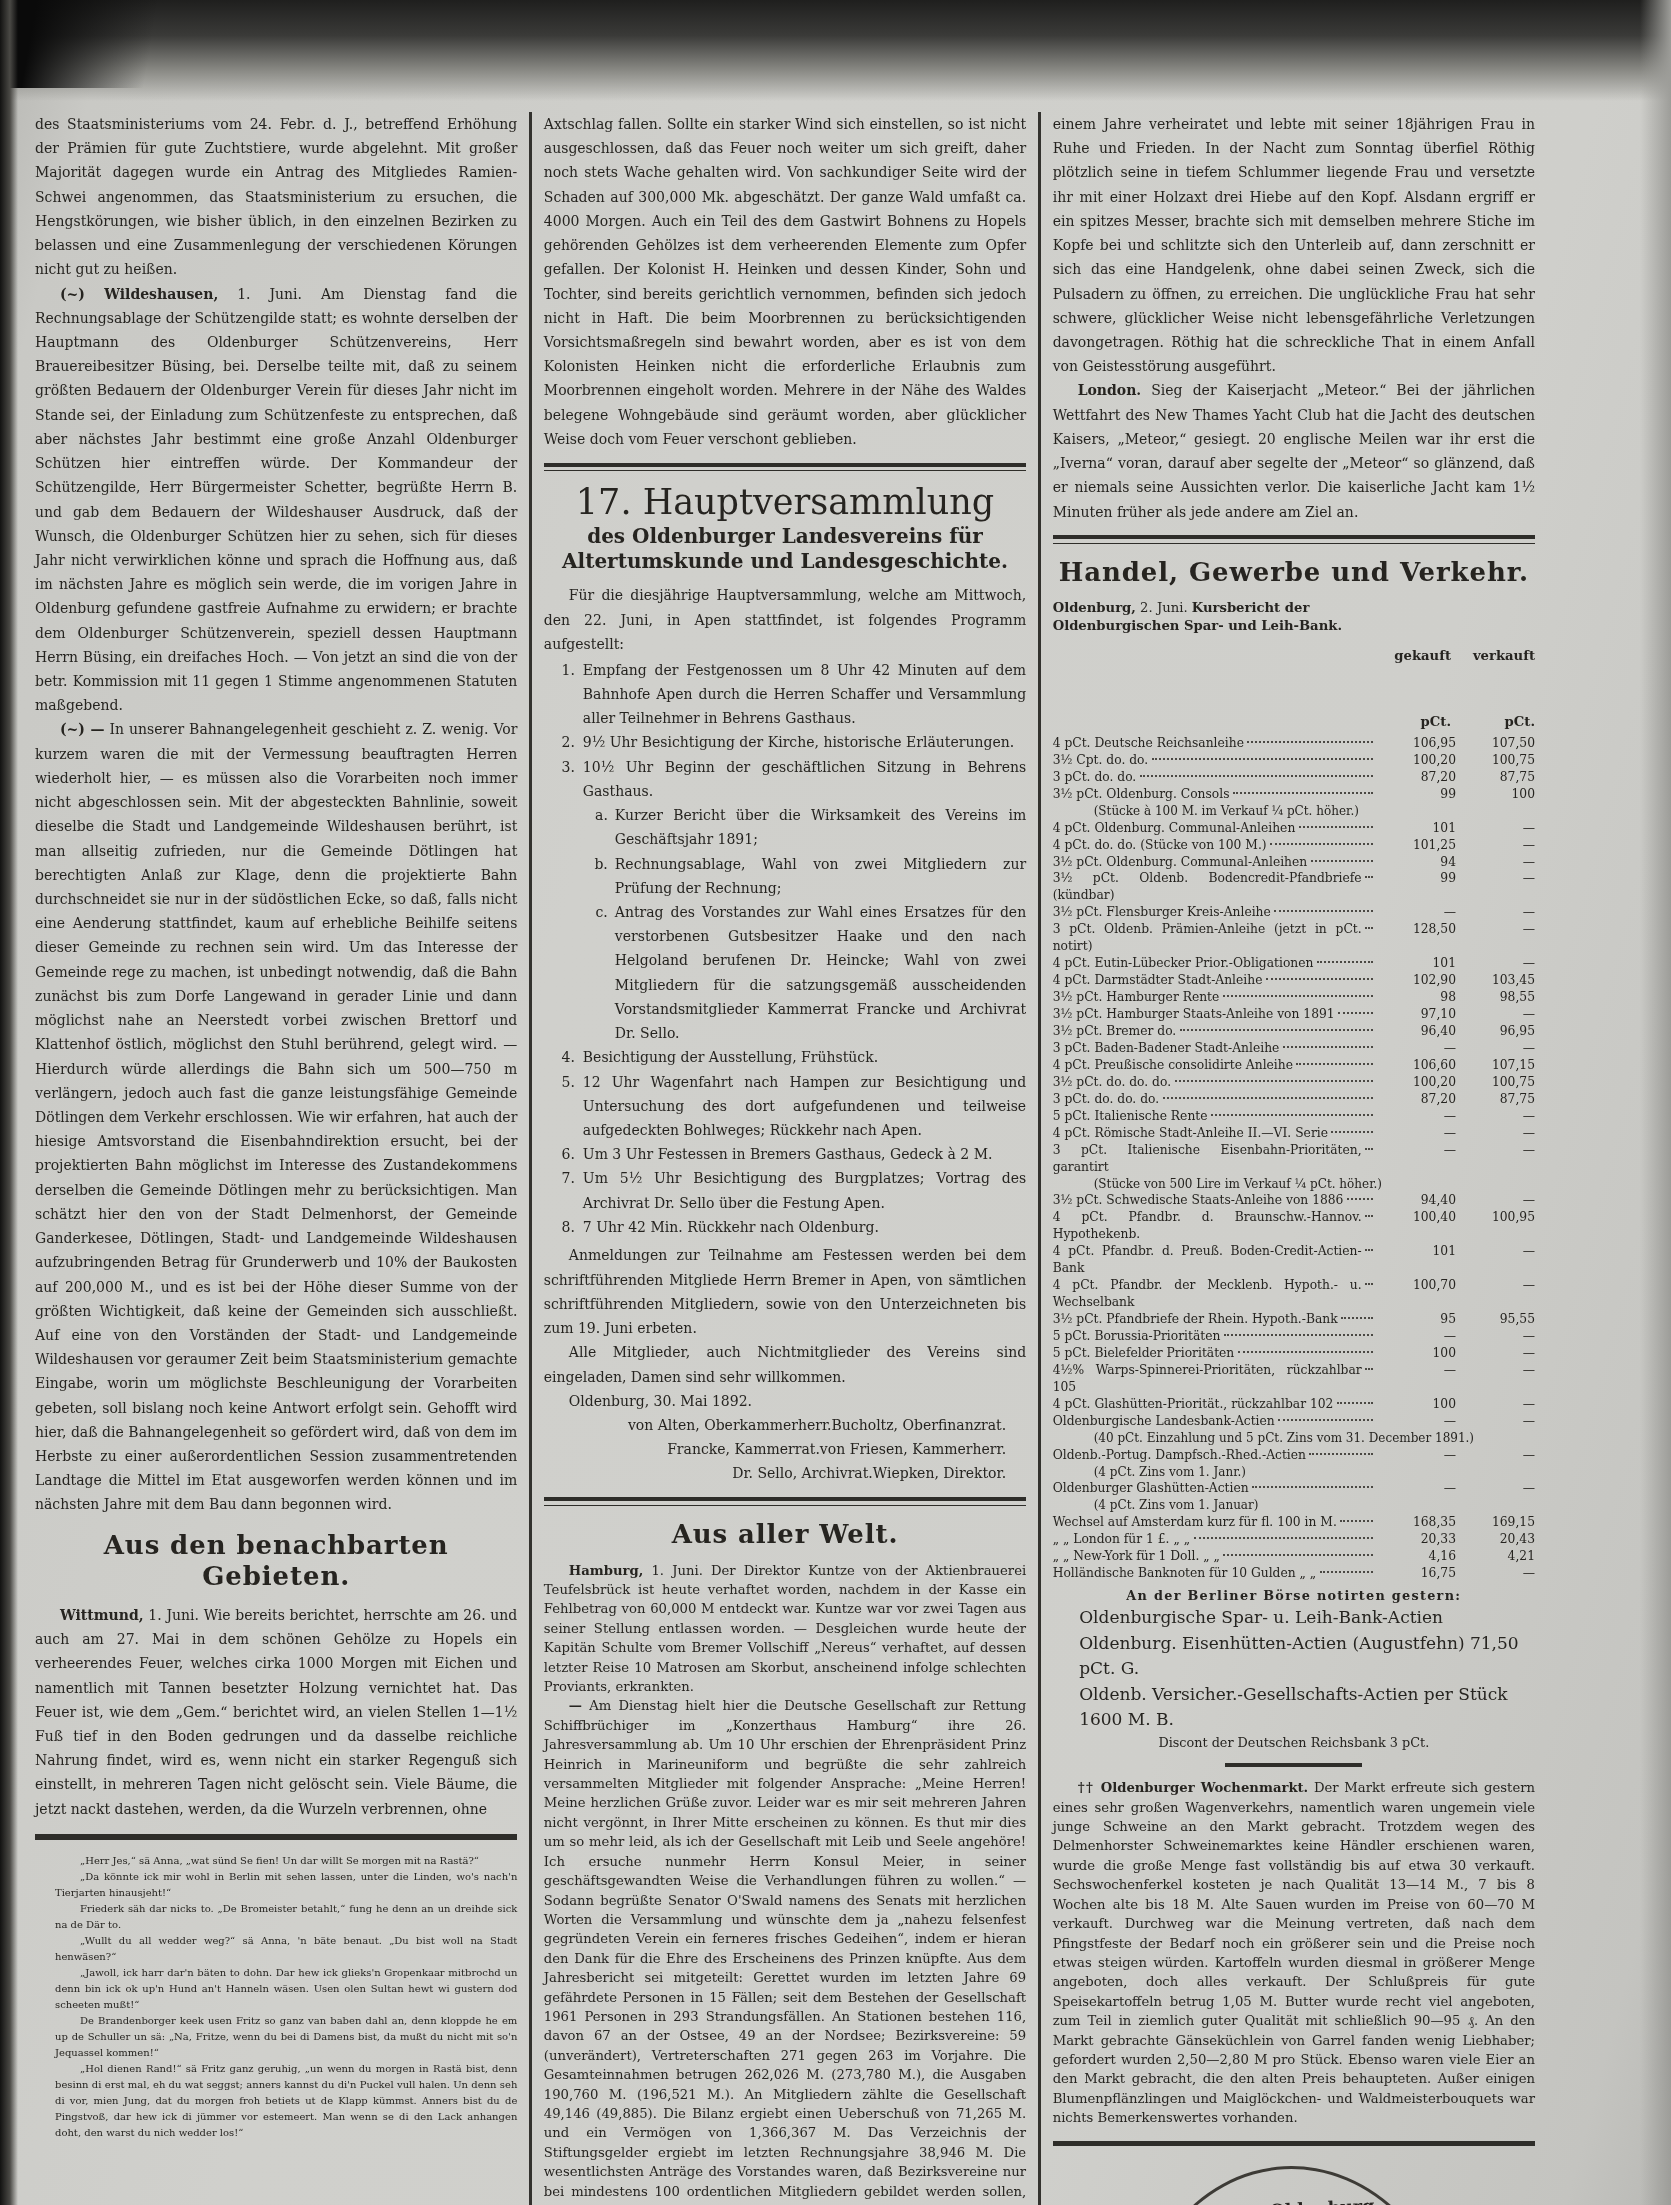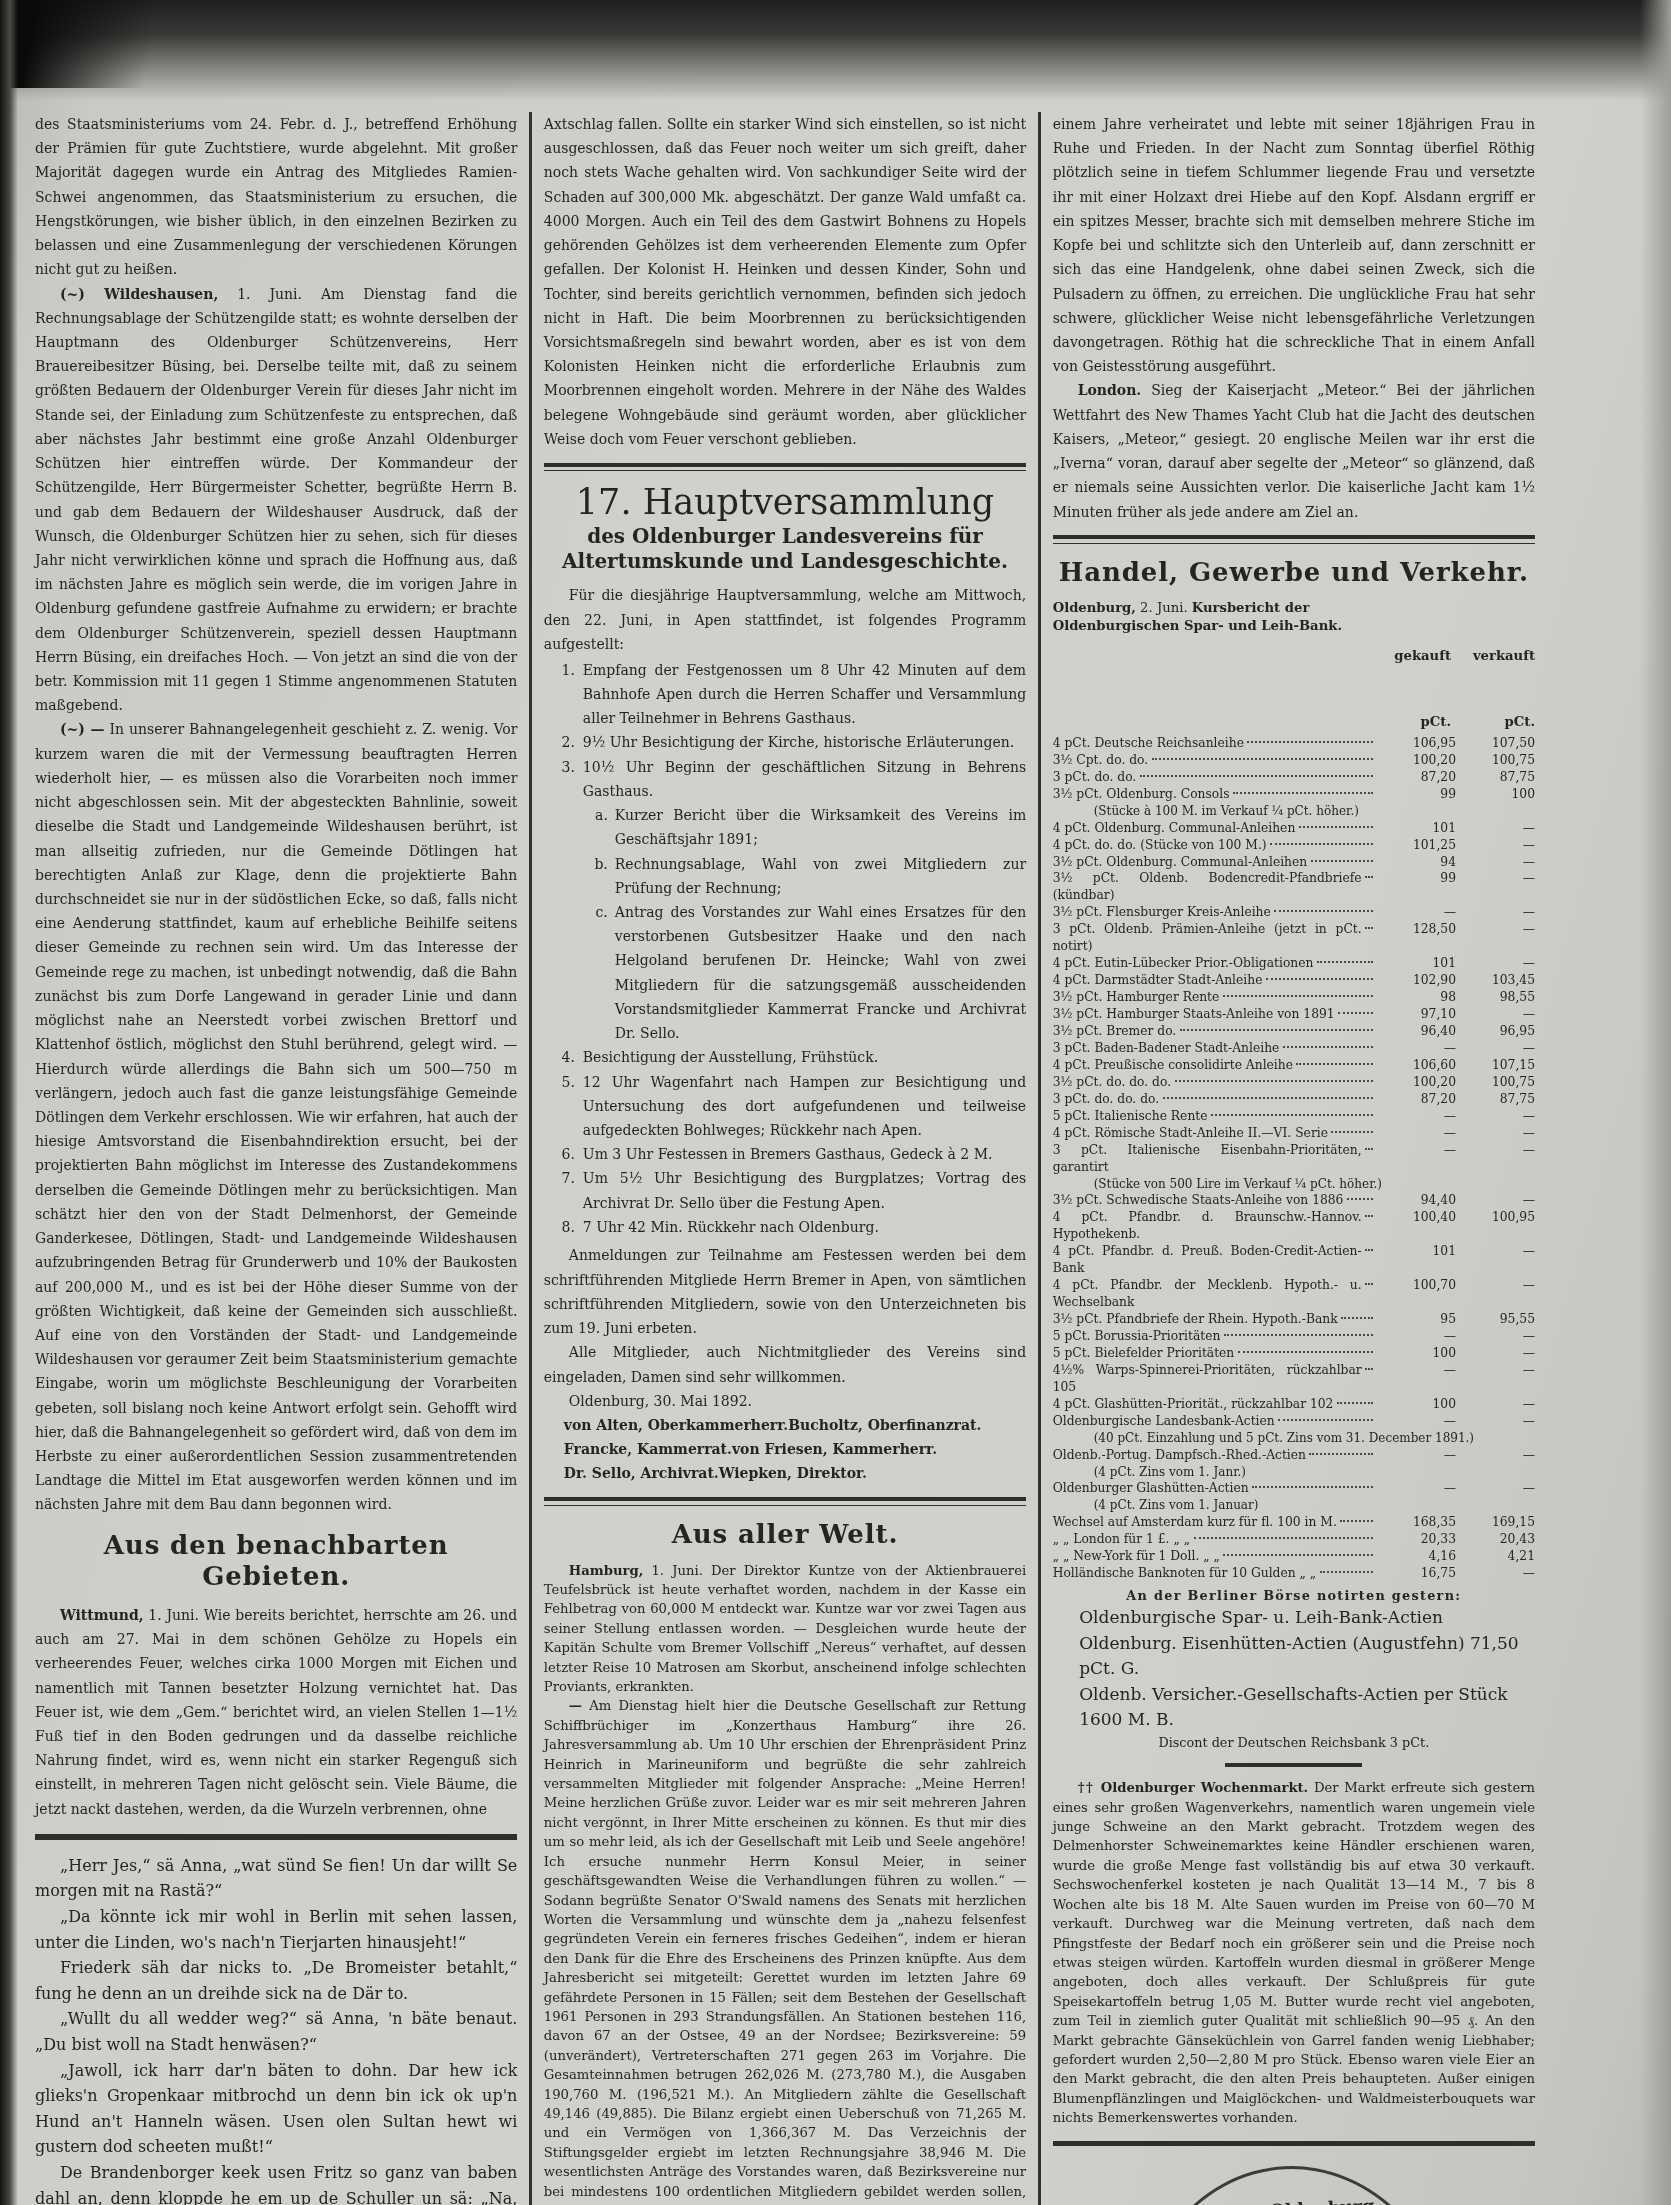--- a/index.html
+++ b/index.html
@@ -34,38 +34,38 @@
     display:flex;align-items:stretch;
   }
   .col{flex:1;min-width:0;font-size:14px;line-height:1.73;text-align:justify;}
   .vrule{width:3.5px;background:#33322e;margin:0 11.5px;flex:none;}
 
   .para{margin:0;text-indent:25px;}
   .para.cont{text-indent:0;}
   .lead{font-weight:bold;}
 
   .sz-med{font-size:13.2px;line-height:1.47;}
-  .sz-feu{font-size:16px;line-height:1.6;}
+  .sz-feu{font-size:10px;line-height:1.6;margin-left:20px;}
 
   .h-main{font-weight:normal;font-size:35px;line-height:1.1;text-align:center;margin:11.5px 0 2.6px;}
   .h-sub{font-weight:bold;font-size:20px;line-height:1.25;text-align:center;margin:0 0 9.7px;}
   .h-section{font-weight:bold;font-size:26px;line-height:1.2;text-align:center;margin:13.2px 0 10.6px;letter-spacing:0.9px;}
 
   .rule-double{height:3.5px;border-top:4px solid #2e2d29;border-bottom:1.8px solid #2e2d29;margin:11.5px 0;}
   .rule-thick{height:5.7px;background:#2e2d29;margin:13.2px 0;}
   .rule-short{width:137px;height:3.5px;background:#2e2d29;margin:11.5px auto;}
 
   .prog{margin:1.8px 0 4.4px;}
   .prog-item{display:flex;margin:0;}
   .prog-n{flex:none;width:31px;text-align:right;padding-right:8px;}
   .prog-t{flex:1;min-width:0;text-align:justify;}
   .prog-sub{display:flex;margin:0;padding-left:39px;}
   .prog-sn{flex:none;width:25px;text-align:right;padding-right:7px;}
 
-  .sigrow{display:flex;justify-content:flex-start;padding:0 20px;text-indent:0;font-weight:bold;}
+  .sigrow{display:flex;justify-content:flex-end;padding:0 20px;text-indent:0;}
 
   .mkt-head{display:flex;margin-top:2.6px;font-size:13.2px;line-height:1.4;}
   .mkt-head-left{flex:1;min-width:0;text-align:left;}
   .mkt-head-right{flex:none;width:168px;font-weight:bold;}
   .mkt-head-right div{display:flex;}
   .mkt-head-right span{width:84px;text-align:right;margin-top:48px;}
   .mkt-rows{margin-top:3.5px;}
   .mrow{display:flex;align-items:baseline;font-size:12.3px;line-height:1.38;text-indent:0;}
   .mlbl{flex:none;max-width:309px;}
   .mdots{flex:1;min-width:6.2px;border-bottom:2.2px dotted #4a4843;margin:0 3.5px;transform:translateY(-4px);}

